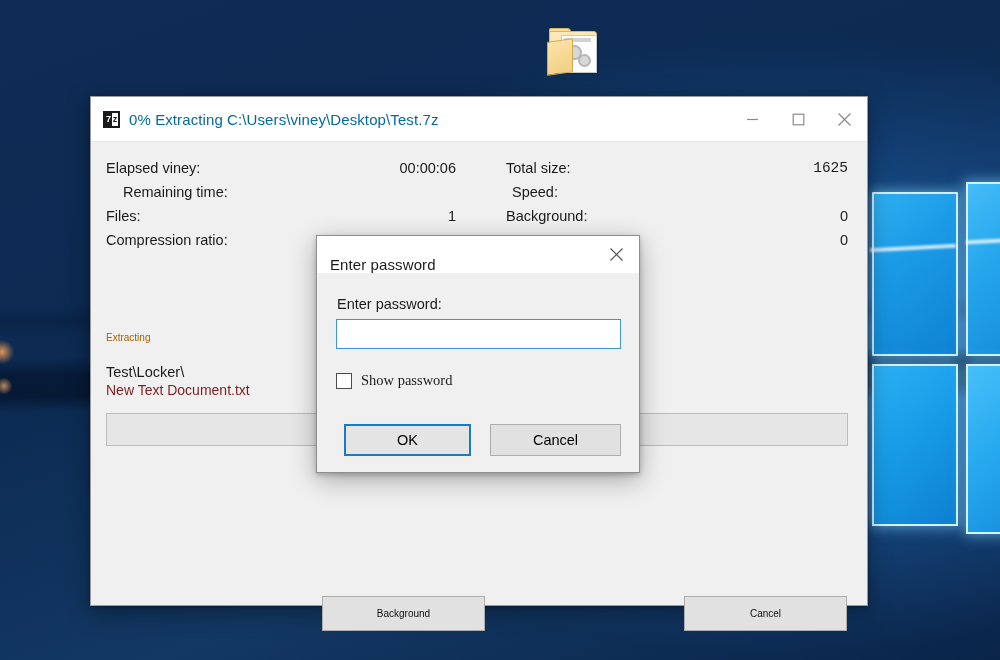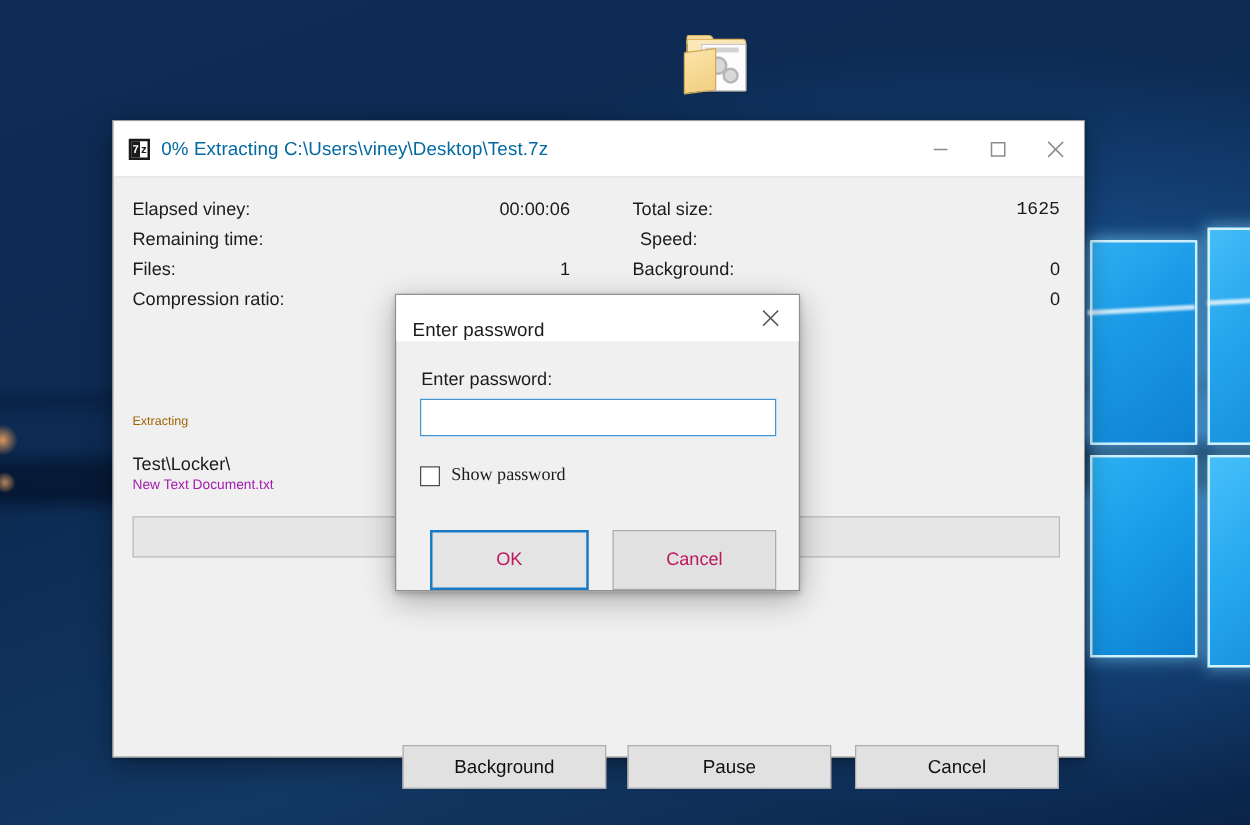--- a/index.html
+++ b/index.html
@@ -255,22 +255,22 @@
     position: absolute;
     left: 15px;
     top: 222px;
     font-size: 14.5px;
     color: #1b1b1b;
   }
   #extract-path2 {
     position: absolute;
     left: 15px;
     top: 240px;
-    font-size: 11px;
-    color: #a21caf;
+    font-size: 14px;
+    color: #7f1d1d;
   }
 
   #progressbar {
     position: absolute;
     left: 15px;
     top: 271px;
     width: 742px;
     height: 33px;
     background: #e6e6e6;
     border: 1px solid #bcbcbc;
@@ -282,21 +282,21 @@
     width: 0%;
   }
 
   .btm-btn {
     position: absolute;
     top: 454px;
     height: 35px;
     background: #e1e1e1;
     border: 1px solid #adadad;
     box-sizing: border-box;
-    font-size: 15px;
+    font-size: 10px;
     color: #101010;
     display: flex;
     align-items: center;
     justify-content: center;
     font-family: "Liberation Sans", sans-serif;
   }
   #btn-background { left: 231px; width: 163px; }
   #btn-pause      { left: 411px; width: 163px; }
   #btn-cancel     { left: 593px; width: 163px; }
 
@@ -376,26 +376,26 @@
     margin-right: 9px;
     flex: none;
   }
   #show-password-label {
     font-size: 14.5px;
     color: #1b1b1b;
   }
   .dlg-btn {
     position: absolute;
     top: 151px;
-    height: 48px;
+    height: 32px;
     background: #e1e1e1;
     border: 1px solid #adadad;
     box-sizing: border-box;
     font-size: 14.5px;
-    color: #be185d;
+    color: #000000;
     display: flex;
     align-items: center;
     justify-content: center;
     font-family: "Liberation Sans", sans-serif;
   }
   #dlg-ok {
     left: 27px;
     width: 127px;
     border: 2px solid #1b7ac4;
     background: #e4e4e4;
@@ -464,21 +464,21 @@
     </div>
   </div>
 
   <div id="client-area">
 
     <div class="stat-row" style="left:15px; top:18px; width:350px;">
       <span class="stat-label" style="left:0;">Elapsed viney:</span>
       <span class="stat-value" style="right:0;">00:00:06</span>
     </div>
     <div class="stat-row" style="left:15px; top:42px; width:350px;">
-      <span class="stat-label" style="left:0;">Remaining time:</span>
+      <span class="stat-label" style="left:17px;">Remaining time:</span>
       <span class="stat-value" style="right:0;"></span>
     </div>
     <div class="stat-row" style="left:15px; top:66px; width:350px;">
       <span class="stat-label" style="left:0;">Files:</span>
       <span class="stat-value" style="right:0;">1</span>
     </div>
     <div class="stat-row" style="left:15px; top:90px; width:350px;">
       <span class="stat-label" style="left:0;">Compression ratio:</span>
       <span class="stat-value" style="right:0;"></span>
     </div>
@@ -502,21 +502,20 @@
 
     <div id="extract-head">Extracting</div>
     <div id="extract-path1">Test\Locker\</div>
     <div id="extract-path2">New Text Document.txt</div>
 
     <div id="progressbar">
       <div class="fill" style="width: 0%;"></div>
     </div>
 
     <div class="btm-btn" id="btn-background">Background</div>
-    <div class="btm-btn" id="btn-pause">Pause</div>
     <div class="btm-btn" id="btn-cancel">Cancel</div>
   </div>
 </div>
 
 <div id="password-dialog">
   <div id="dlg-titlebar">
     <div id="dlg-title">Enter password</div>
     <div id="dlg-close">
       <svg width="15" height="15" viewBox="0 0 15 15">
           <line x1="1.5" y1="1.5" x2="13.5" y2="13.5" stroke="#5a5a5a" stroke-width="1.2"></line>

